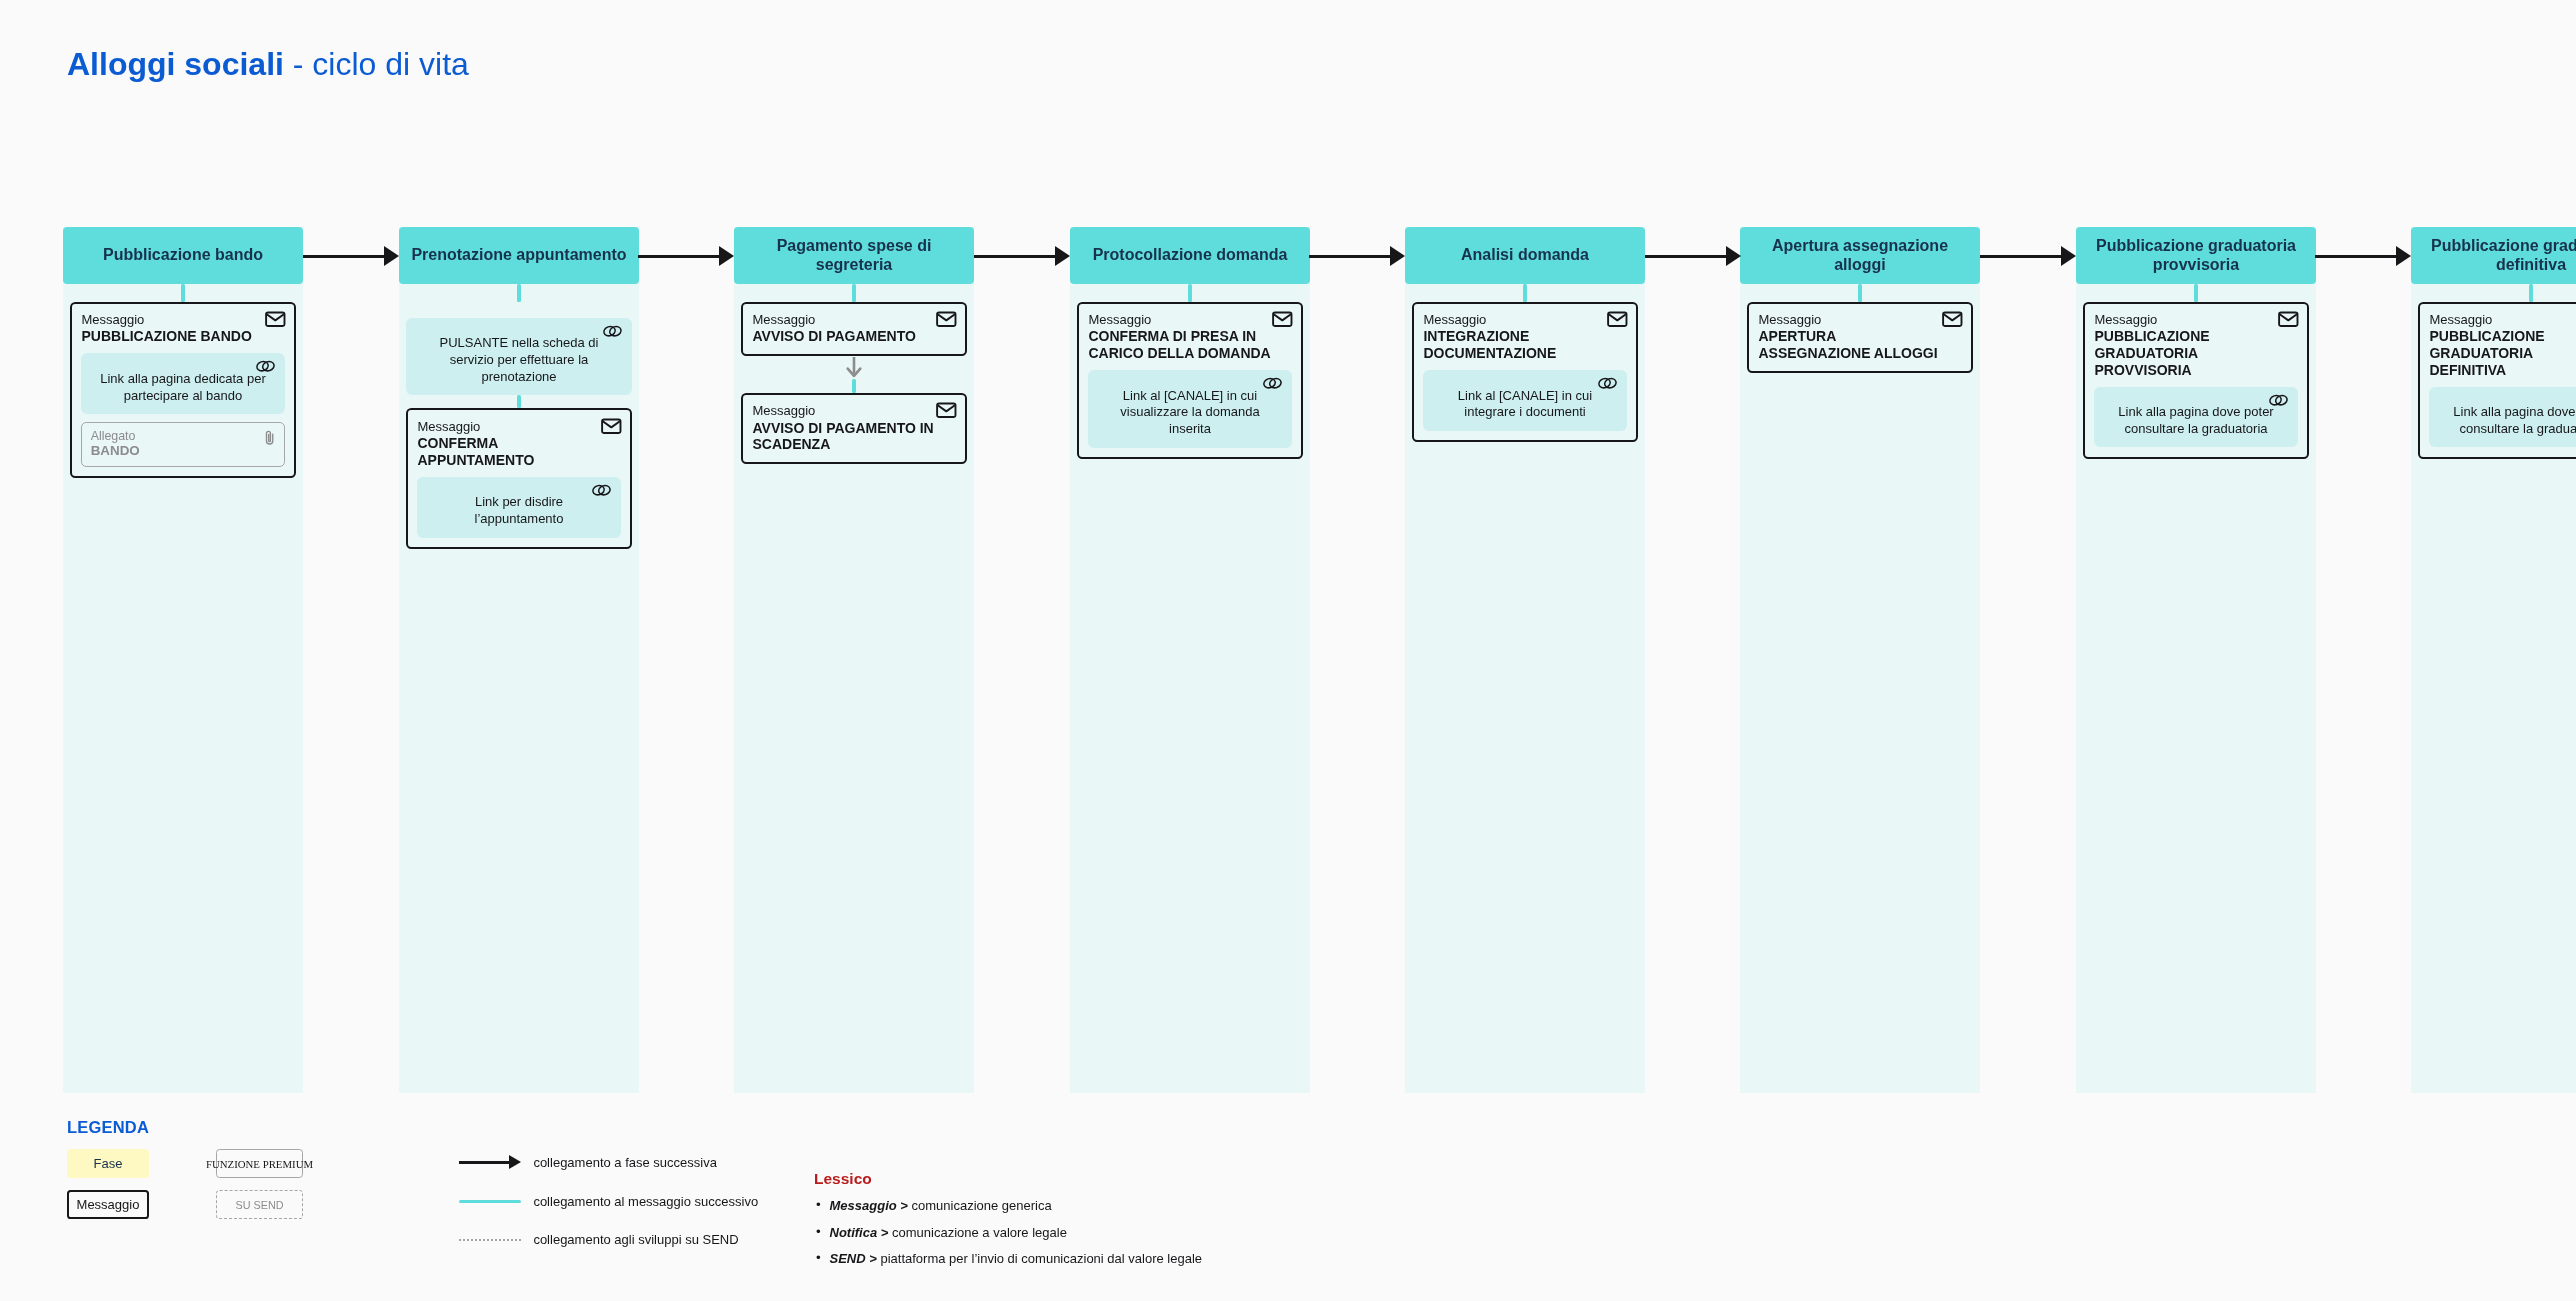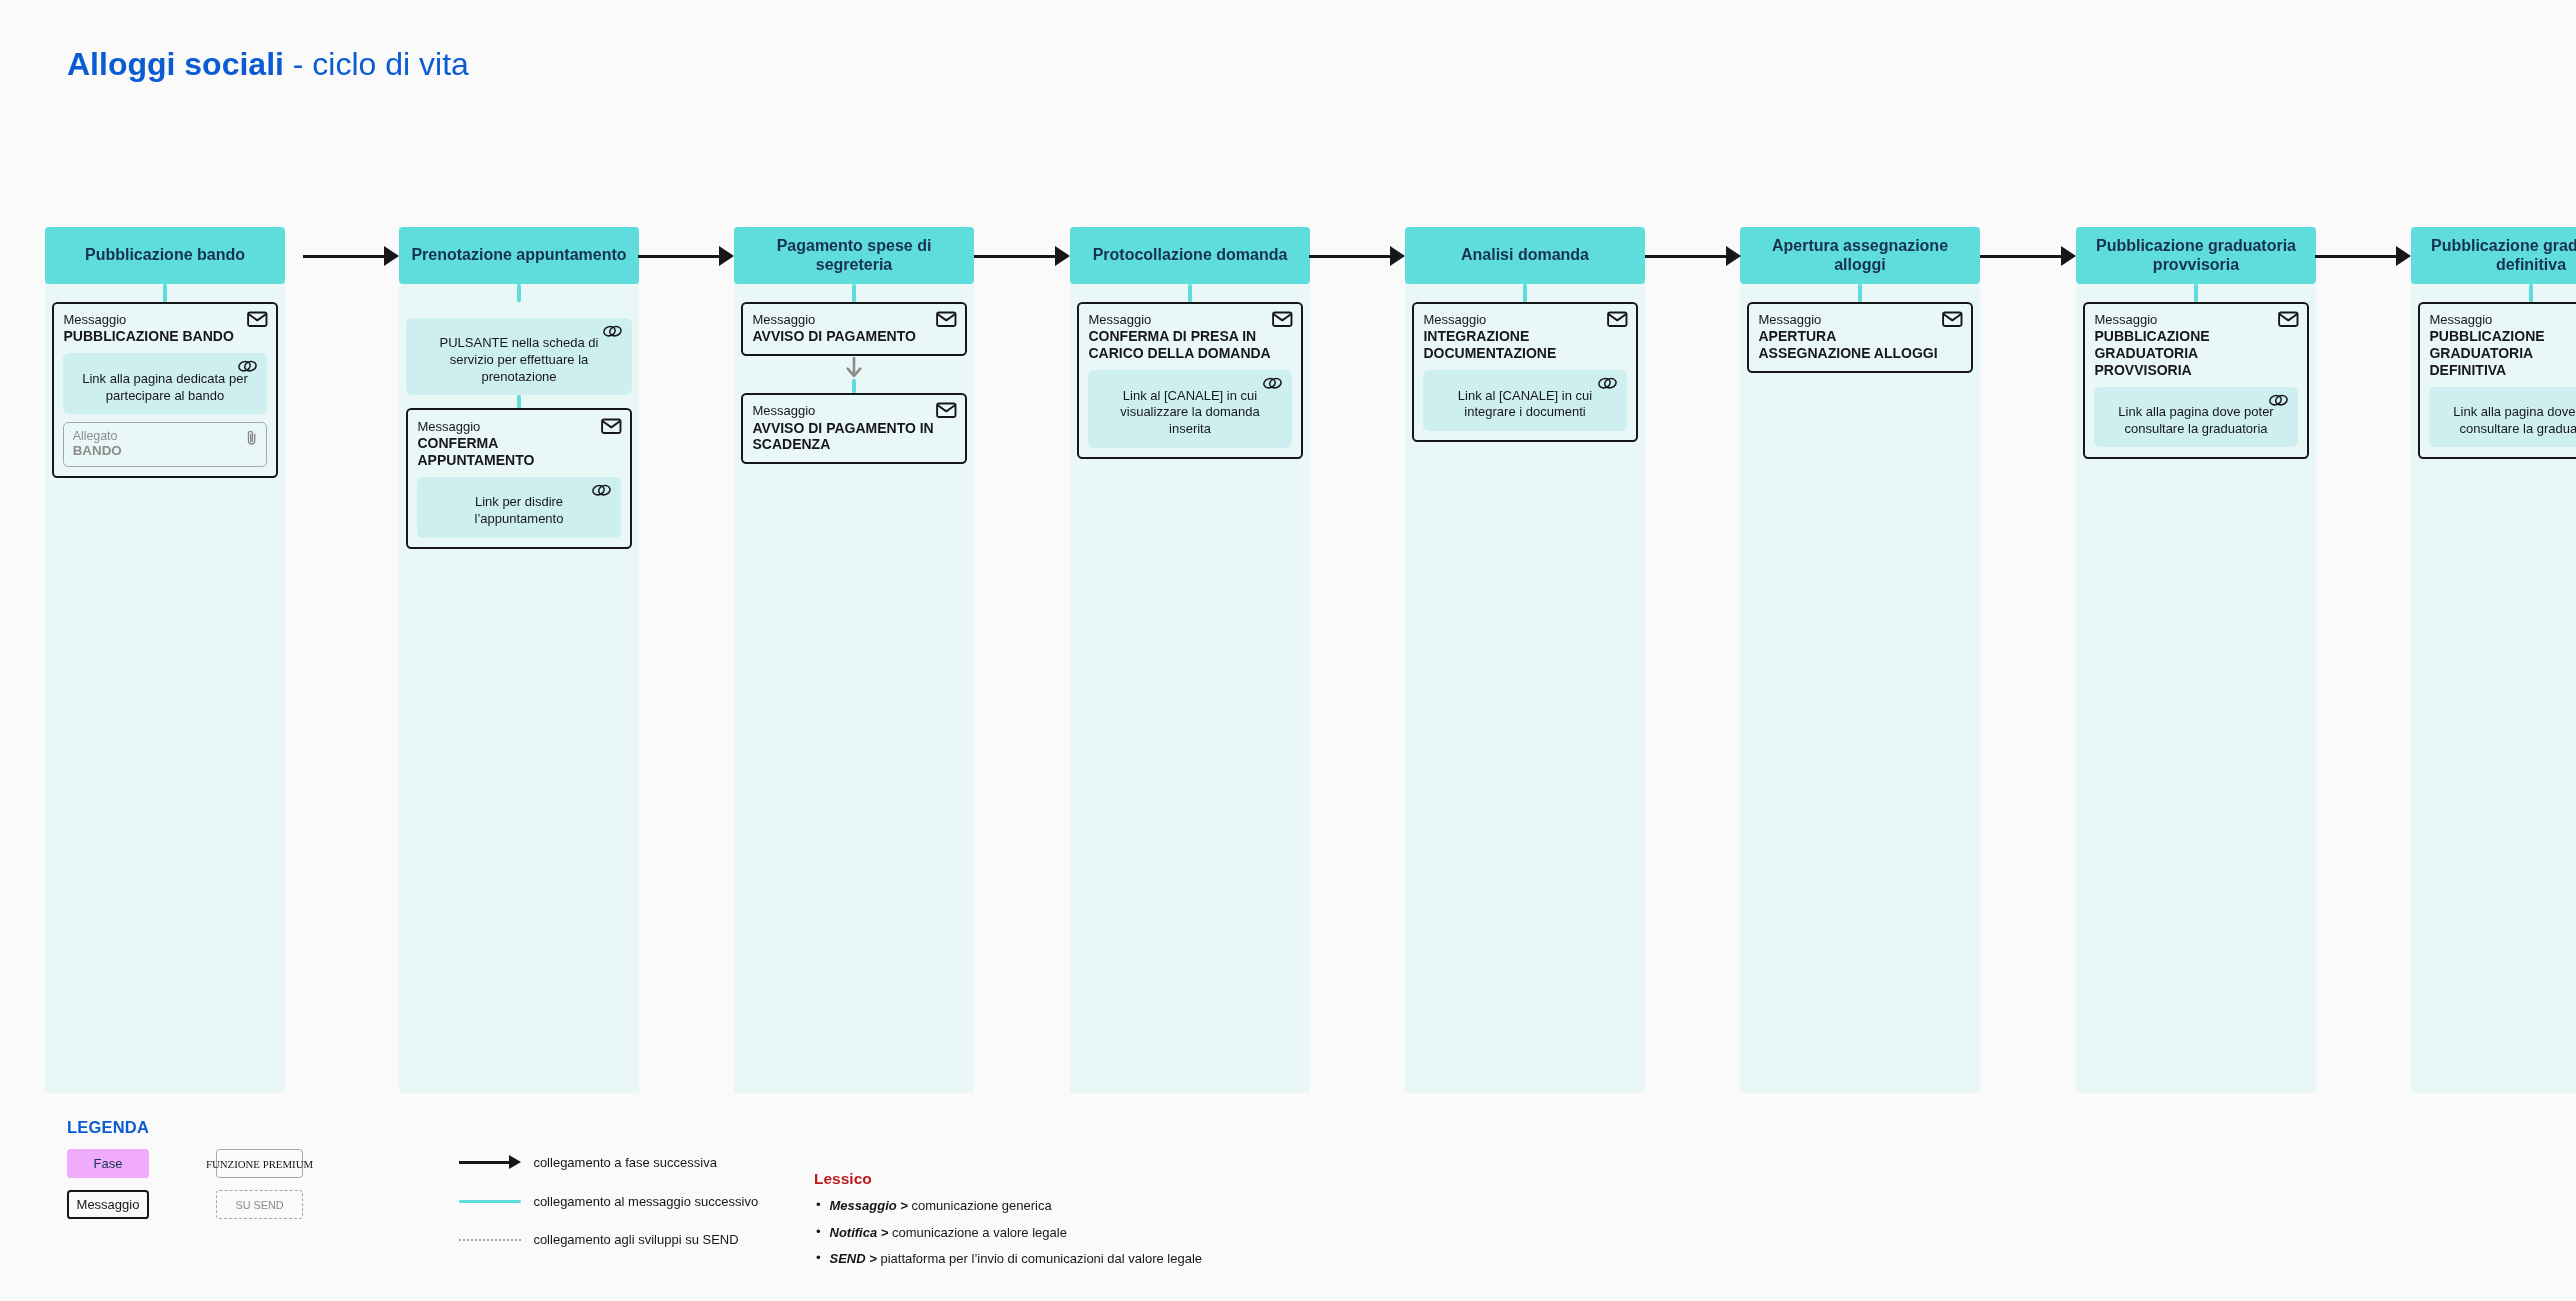--- a/index.html
+++ b/index.html
@@ -105,21 +105,21 @@
     border-left: 15.5px solid #17171A;
   }
 
   
   .legend { position: absolute; left: 67px; top: 1118px; width: 3246px; }
   .legend-h {
     font-size: 16.5px; font-weight: 700; color: #0B5BD3; letter-spacing: 0.2px;
   }
   .legend-row { position: absolute; }
   .swatch-fase {
-    width: 82px; height: 29px; background: #f0abfc; border-radius: 3.6px;
+    width: 82px; height: 29px; background: #fef9c3; border-radius: 3.6px;
     display: flex; align-items: center; justify-content: center;
     font-size: 13px; color: #17324D; font-weight: 400;
   }
   .swatch-premium {
     width: 87px; height: 29px; background: #fafafa;
     border: 1.5px solid #A6A6A6; border-radius: 3.6px;
     display: flex; align-items: center; justify-content: center;
     font-size: 10.8px; color: #17171A; font-weight: 400; white-space: nowrap; font-family: Liberation Serif, serif;
   }
   .swatch-msg {
@@ -164,21 +164,21 @@
 </head>
 <body>
 
 <div class="page">
 
   <div class="title">
     <span class="strong">Alloggi sociali</span><span class="light"> - ciclo di vita</span>
   </div>
 
   <div class="board" id="board">
-      <div class="col" style="left: 45px;">
+      <div class="col" style="left: 63px;">
         <div class="col-bg"></div>
         <div class="phase">
           <span>Pubblicazione bando</span>
         </div>
         <div class="col-body">
           <div class="vconn h28"></div>
           <div class="card">
             <span class="card-ico">
               <svg viewBox="0 0 26 20">
                 <rect x="1.4" y="1.4" width="23.2" height="17.2" rx="2.4" fill="none" stroke="#17171A" stroke-width="2.4"></rect>

